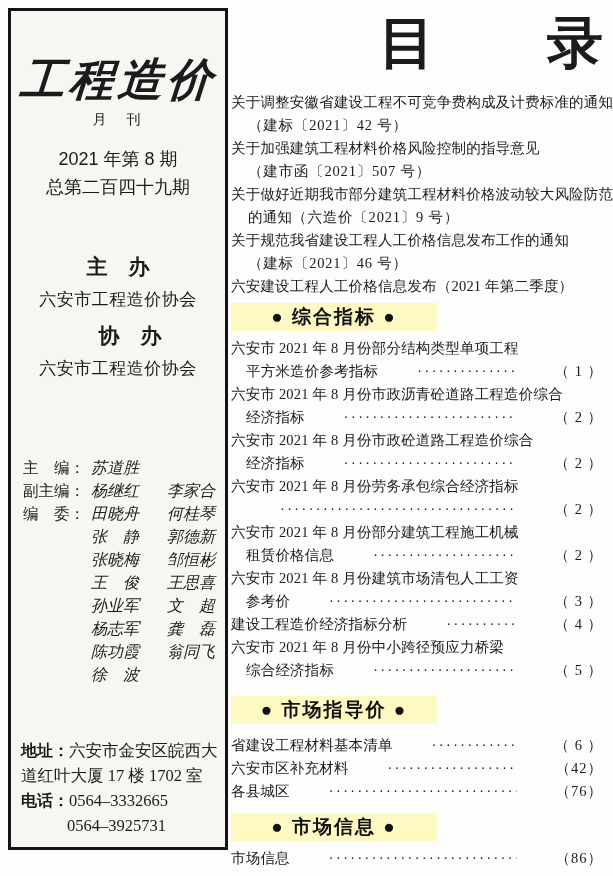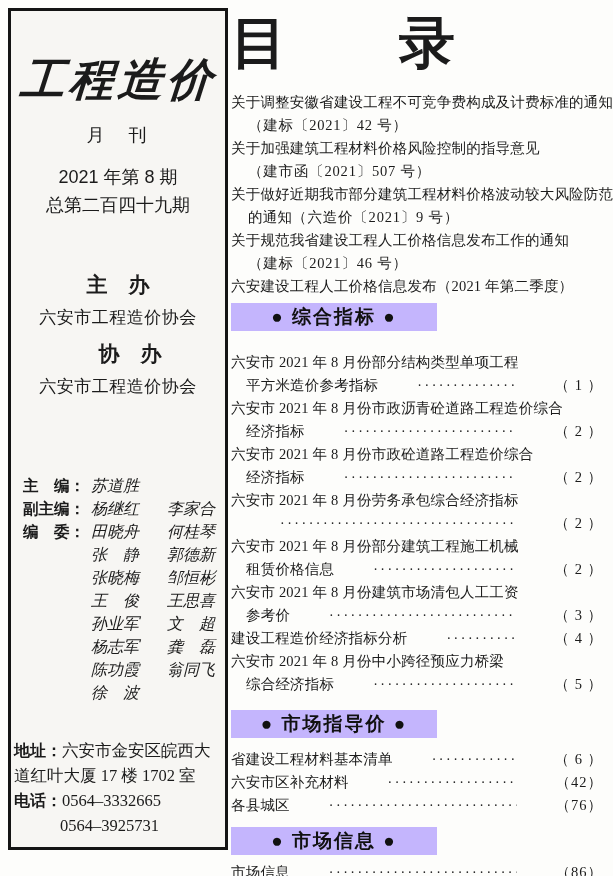--- a/index.html
+++ b/index.html
@@ -14,73 +14,73 @@
 
   
   .sidebar {
     position:absolute; left:8px; top:8px; width:220px; height:842px;
     border:3px solid #141414; background:#f7f6f3; text-align:center;
   }
   .sb-title {
     margin-top:42px; font-size:45px; font-weight:bold; font-style:italic;
     letter-spacing:4px; line-height:54px; transform:skewX(-4deg);
   }
-  .sb-type { margin-top:16px; font-size:18px; letter-spacing:3px; }
+  .sb-type { margin-top:4px; font-size:14px; letter-spacing:3px; }
   .sb-issue {
     margin-top:18px; font-size:18px;
     font-family:"Liberation Sans","DejaVu Sans",sans-serif;
   }
   .sb-issue2 {
     margin-top:4px; font-size:18px;
     font-family:"Liberation Sans","DejaVu Sans",sans-serif;
   }
   .sb-role { margin-top:54px; font-size:21px; font-weight:bold; }
   .sb-role2 { margin-top:11px; font-size:21px; font-weight:bold;padding-left:24px; }
   .sb-org { margin-top:7px; font-size:17px; letter-spacing:0.5px; }
 
   .editors { margin-top:76px; text-align:left; padding-left:12px; }
   .ed-row { display:flex; line-height:23px; font-size:16px; white-space:nowrap; }
   .ed-label {
-    width:68px; flex:none; font-weight:bold;
+    width:68px; flex:none; font-weight:normal;
     font-family:"Liberation Sans","DejaVu Sans",sans-serif; font-size:15.5px;
   }
   .ed-n1 { width:76px; flex:none; font-style:italic; }
   .ed-n2 { font-style:italic; }
 
   .addr {
-    position:absolute; left:3px; right:6px; bottom:9px;
+    position:absolute; left:10px; right:6px; bottom:9px;
     text-align:left; font-size:16.5px; line-height:25px; white-space:nowrap;
   }
   .addr-label {
     font-weight:bold;
     font-family:"Liberation Sans","DejaVu Sans",sans-serif; font-size:16px;
   }
   .phone2 { padding-left:46px; }
 
   
   .content { position:absolute; left:231px; top:6px; width:372px; }
   .toc-title {
-    text-align:left; font-family:"Liberation Sans","DejaVu Sans",sans-serif;
+    text-align:right; font-family:"Liberation Sans","DejaVu Sans",sans-serif;
     font-weight:bold; font-size:56px; line-height:70px; margin-top:2px;
     white-space:nowrap;
   }
   .notices { margin-top:13px; }
   .n-l1, .n-l2, .it-l1, .dotline {
     font-size:14.5px; line-height:23px; letter-spacing:0.2px; white-space:nowrap;
   }
   .n-l2 { padding-left:17px; }
   .ref { letter-spacing:0.8px; }
 
   .sec-hdr {
-    margin-top:5px; width:206px; background:#c4b5fd;
+    margin-top:5px; width:206px; background:#fef9c3;
     font-family:"Liberation Sans","DejaVu Sans",sans-serif; font-weight:bold;
     font-size:19px; line-height:22px; text-align:center; padding:3px 0;
     letter-spacing:2px; color:#111;
   }
-  .items { margin-top:20px; }
+  .items { margin-top:6px; }
   .dotline { display:flex; align-items:baseline;gap:36px; }
   .indent { padding-left:15px; }
   .dots-ind { padding-left:10px; }
   .dl-text { flex:none; }
   .dl-dots {
     flex:1 1 auto; min-width:0; overflow:hidden; white-space:nowrap;
     letter-spacing:2.5px; margin:0 3px; font-size:14px; color:#222;
   }
   .dl-page { flex:none; letter-spacing:1px; }
 

